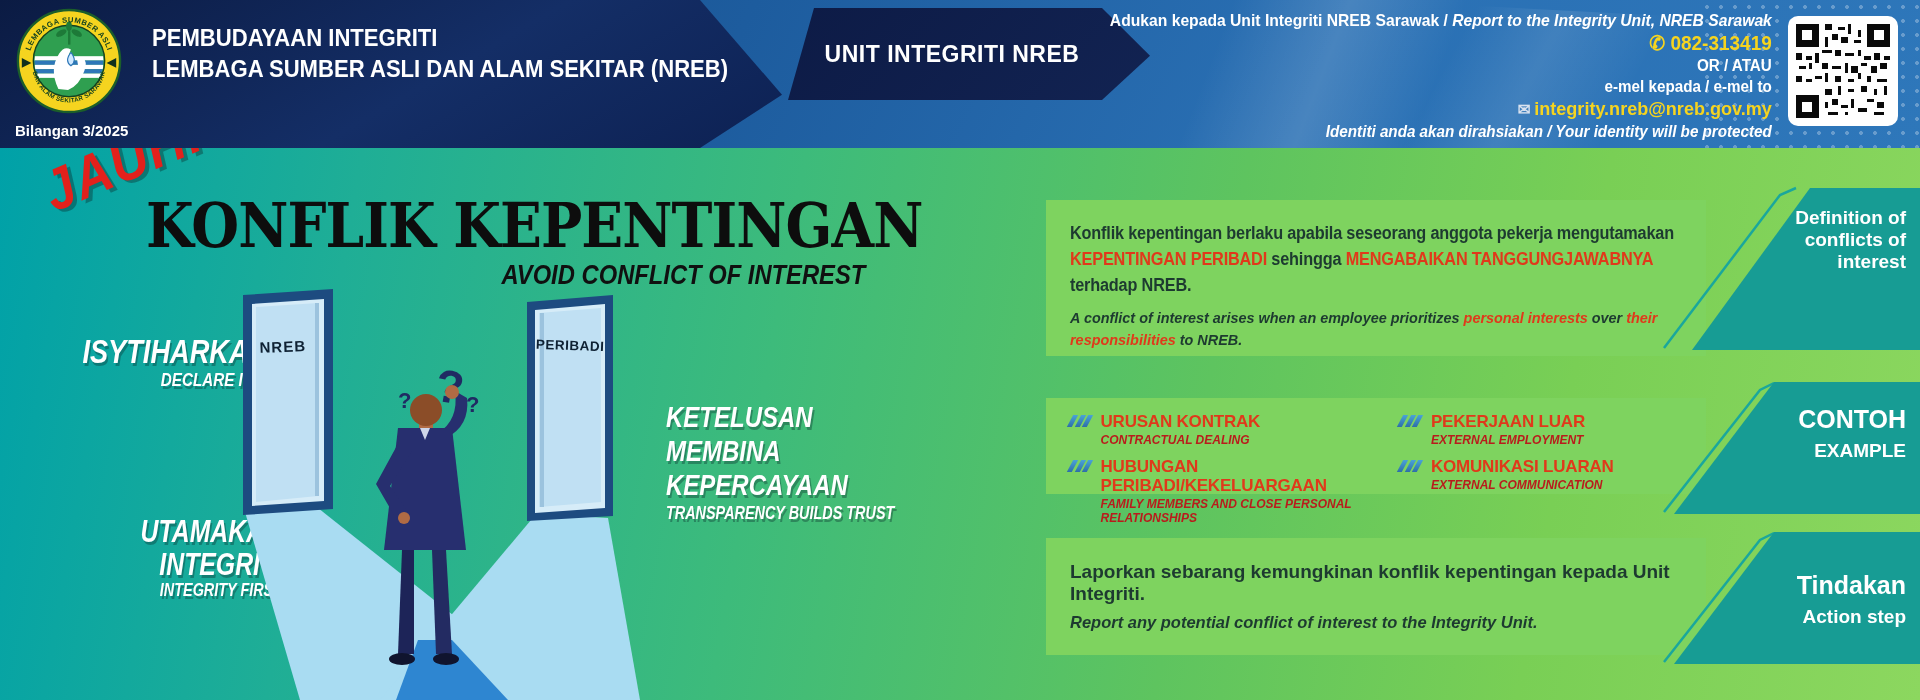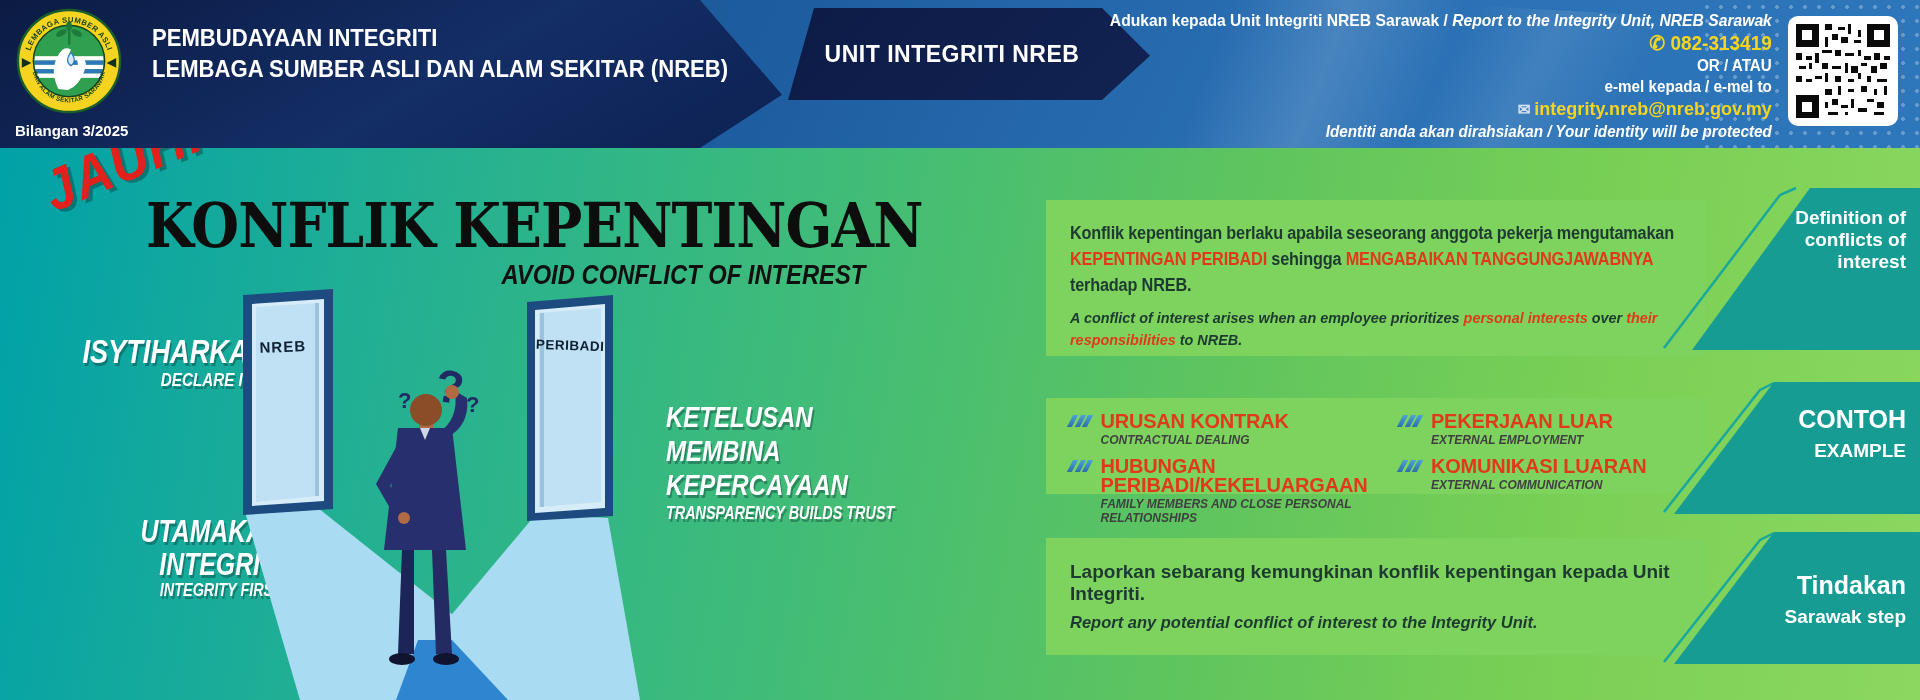--- a/index.html
+++ b/index.html
@@ -79,22 +79,22 @@
       transform:scaleX(.93);transform-origin:0 0;width:656px;}
   .red{color:#e0391b;}
   .p-act .ms1{font-size:19px;font-weight:700;}
   .p-act .en1{font-size:16.5px;font-weight:600;font-style:italic;}
 
   .ex-grid{display:grid;grid-template-columns:54% 46%;row-gap:10px;}
   .ex-item{display:flex;align-items:flex-start;}
   .bullets{display:inline-flex;margin:3px 8px 0 0;}
   .bullets i{display:block;width:5px;height:12px;margin-right:2.5px;
     background:linear-gradient(180deg,#4aa3d8,#2e6fa8);transform:skewX(-28deg);}
-  .ex-title{font-size:20px;font-weight:800;color:#e0391b;line-height:19px;letter-spacing:-.2px;}
-  .ex-sub{font-size:12px;font-weight:700;font-style:italic;color:#404040;margin-top:2px;}
+  .ex-title{font-size:17px;font-weight:800;color:#e0391b;line-height:19px;letter-spacing:-.2px;}
+  .ex-sub{font-size:12px;font-weight:700;font-style:italic;color:#b91c1c;margin-top:2px;}
 
   
   .tab{position:absolute;left:1662px;width:258px;}
   .tab svg{position:absolute;left:0;top:0;}
   .tab .txt{position:absolute;right:14px;color:#fff;text-align:right;}
   .tab1{top:38px;height:164px;}
   .tab2{top:232px;height:134px;}
   .tab3{top:382px;height:134px;}
   .tab1 .txt{top:14px;width:150px;}
   .t-title{font-size:23px;font-weight:800;line-height:27px;}
@@ -374,18 +374,18 @@
         <div class="t-sub">EXAMPLE</div>
       </div>
     </div>
     <div class="tab tab3">
       <svg width="258" height="134" viewBox="0 0 258 134">
         <polyline points="2,132 98,10 112,3" fill="none" stroke="#1aa79c" stroke-width="2.5"></polyline>
         <path d="M112 2 H258 V134 H12 Z" fill="#179c94"></path>
       </svg>
       <div class="txt">
         <div class="t-title">Tindakan</div>
-        <div class="t-sub">Sarawak step</div>
+        <div class="t-sub">Action step</div>
       </div>
     </div>
 
   </div>
 </div>
 
 </body></html>

